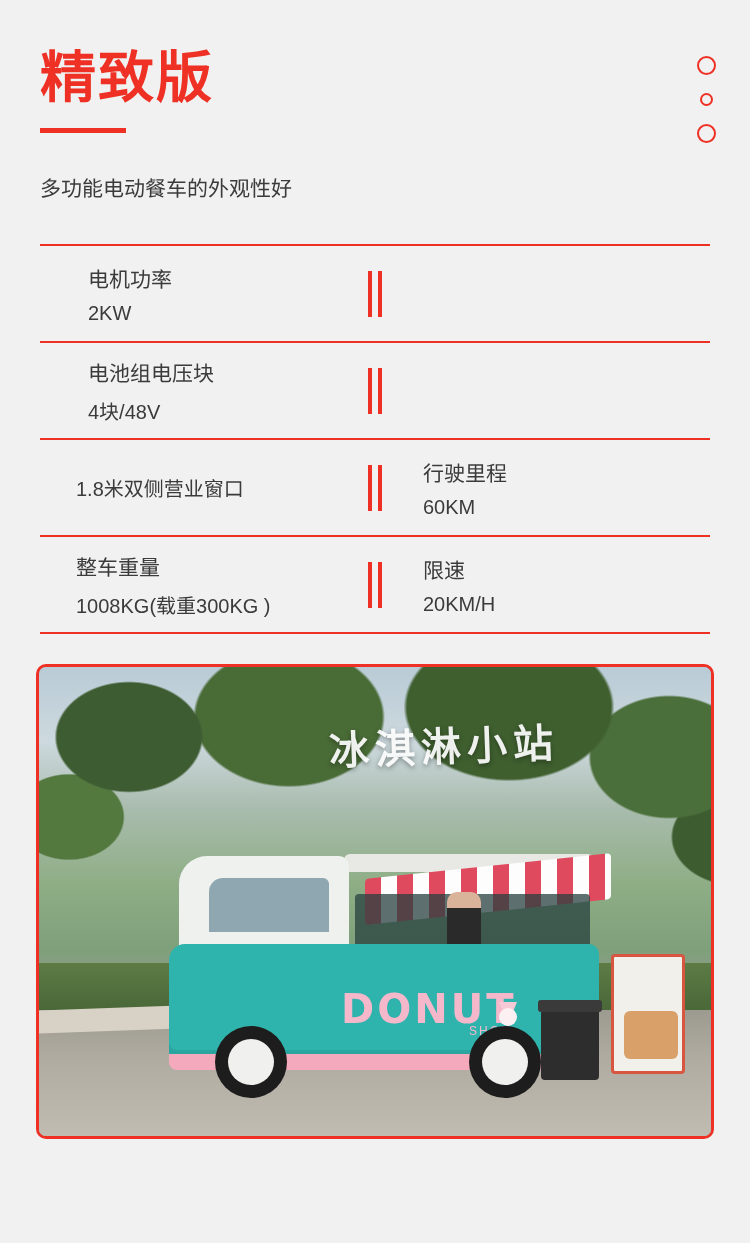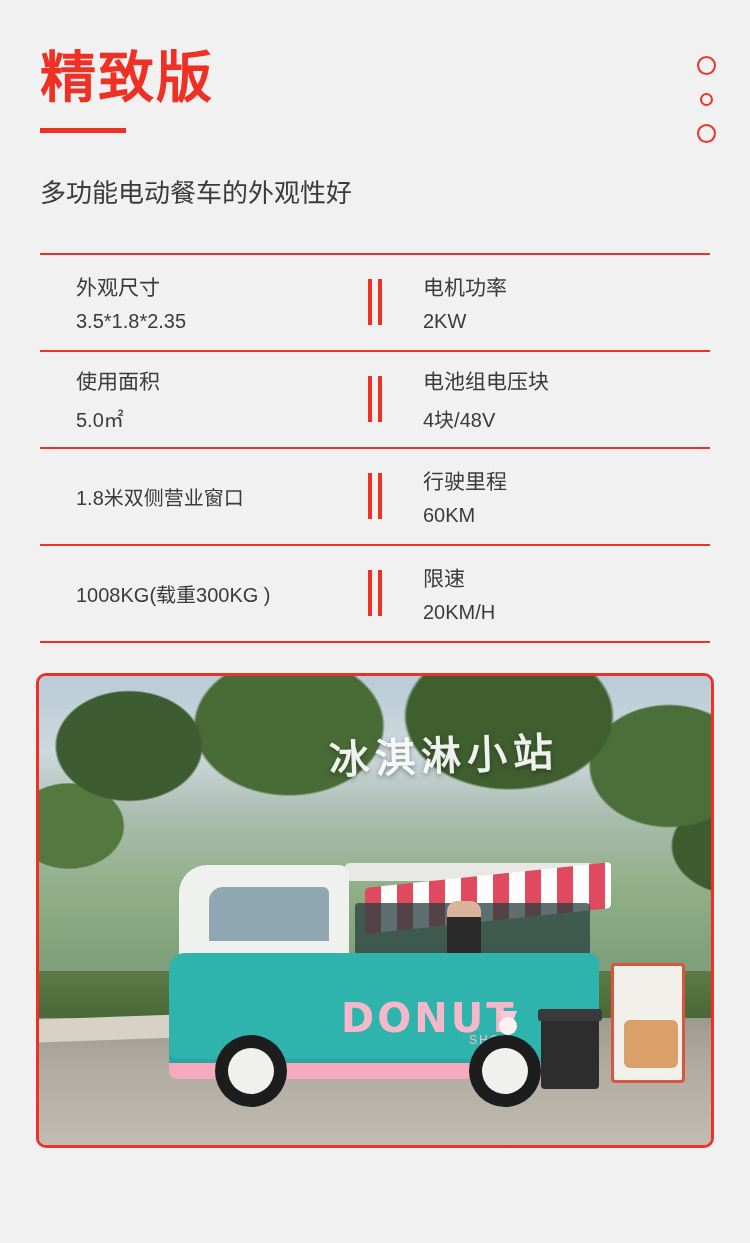--- a/index.html
+++ b/index.html
@@ -53,21 +53,21 @@
   .dot.small {
     width: 13px;
     height: 13px;
     border-width: 2px;
   }
 
   .subtitle {
     margin-top: 38px;
     padding: 0 40px;
     color: #3b3b3b;
-    font-size: 26px;
+    font-size: 21px;
     line-height: 1.75;
   }
 
   
   .specs {
     margin: 36px 40px 0 40px;
     border-top: 2px solid #ee3124;
   }
   .spec-row {
     display: flex;
@@ -332,39 +332,31 @@
     </div>
   </div>
 
   <div class="subtitle">
     <div>多功能电动餐车的外观性好</div>
   </div>
 
   <div class="specs">
 
     <div class="spec-row">
-      <div class="spec-cell">
-        <div class="spec-label">外观尺寸</div>
-        <div class="spec-value">3.5*1.8*2.35</div>
-      </div>
       <div class="divider">
           <i></i>
           <i></i>
         </div>
       <div class="spec-cell right">
         <div class="spec-label">电机功率</div>
         <div class="spec-value">2KW</div>
       </div>
     </div>
 
     <div class="spec-row">
-      <div class="spec-cell">
-        <div class="spec-label">使用面积</div>
-        <div class="spec-value">5.0㎡</div>
-      </div>
       <div class="divider">
           <i></i>
           <i></i>
         </div>
       <div class="spec-cell right">
         <div class="spec-label">电池组电压块</div>
         <div class="spec-value">4块/48V</div>
       </div>
     </div>
 
@@ -377,20 +369,21 @@
           <i></i>
         </div>
       <div class="spec-cell right">
         <div class="spec-label">行驶里程</div>
         <div class="spec-value">60KM</div>
       </div>
     </div>
 
     <div class="spec-row">
       <div class="spec-cell">
+        <div class="spec-label">整车重量</div>
         <div class="spec-value">1008KG(载重300KG )</div>
       </div>
       <div class="divider">
           <i></i>
           <i></i>
         </div>
       <div class="spec-cell right">
         <div class="spec-label">限速</div>
         <div class="spec-value">20KM/H</div>
       </div>

